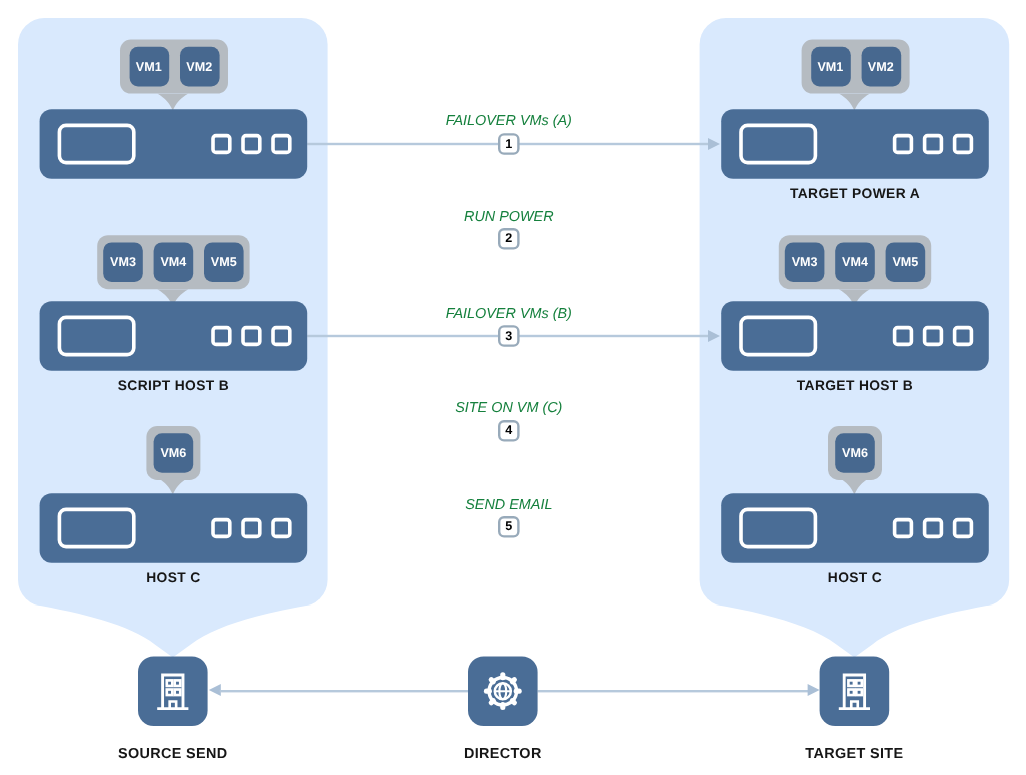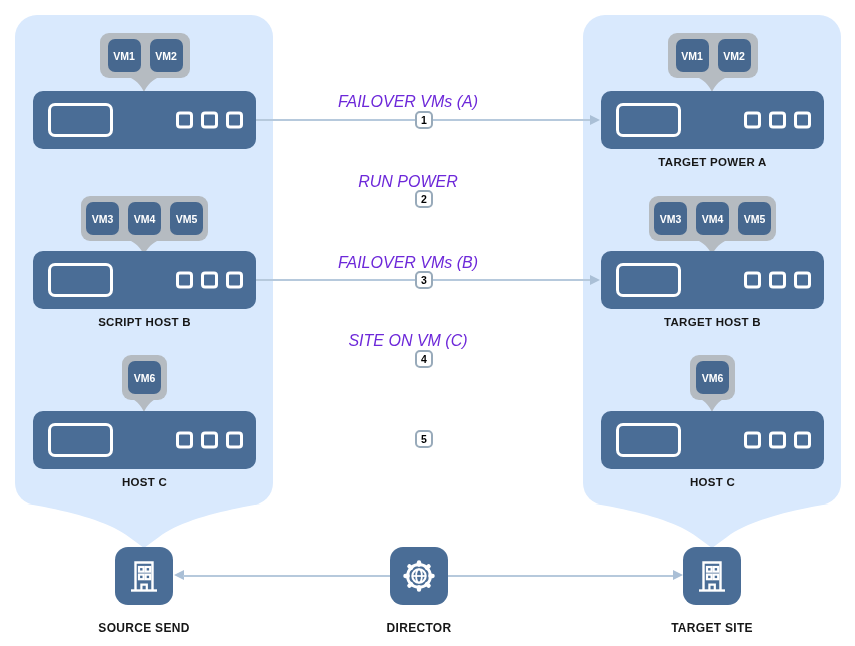--- a/index.html
+++ b/index.html
@@ -41,22 +41,22 @@
   }
   .bubble-tail { position:absolute; width:26px; height:14px; z-index:1; }
   .chip {
     width:33px; height:33px; border-radius:7px; background:#47688f;
     color:#ffffff; font-weight:bold; font-size:10.5px;
     display:flex; align-items:center; justify-content:center;
   }
 
   
   .step-label {
-    position:absolute; left:308px; width:200px; text-align:center;
-    font-style:italic; font-size:16px; color:#6d28d9; z-index:3;
+    position:absolute; left:324px; width:200px; text-align:center;
+    font-style:italic; font-size:12px; color:#15803d; z-index:3;
   }
   .badge {
     position:absolute; left:415px; width:18px; height:18px;
     background:#ffffff; border:2px solid #98aaba; border-radius:5px;
     font-weight:bold; font-size:10.5px; color:#000;
     display:flex; align-items:center; justify-content:center; z-index:3;
   }
 
   
   .hline { position:absolute; height:2px; background:#b6c9dc; z-index:1; }
@@ -207,20 +207,21 @@
   <div class="badge" style="top:190px">2</div>
 
   <div class="hline" style="left:256px;top:279px;width:335px"></div>
   <div class="ah-right" style="left:590px;top:275px"></div>
   <div class="step-label" style="top:254px">FAILOVER VMs (B)</div>
   <div class="badge" style="top:271px">3</div>
 
   <div class="step-label" style="top:332px">SITE ON VM (C)</div>
   <div class="badge" style="top:350px">4</div>
 
+  <div class="step-label" style="top:413px">SEND EMAIL</div>
   <div class="badge" style="top:430px">5</div>
 
   <div class="ah-left" style="left:174px;top:570px"></div>
   <div class="hline" style="left:183px;top:575px;width:207px"></div>
 
   <div class="hline" style="left:448px;top:575px;width:226px"></div>
   <div class="ah-right" style="left:673px;top:570px"></div>
 
   <div class="site-icon" style="left:115px">
     <svg width="40" height="40" viewBox="0 0 40 40">

